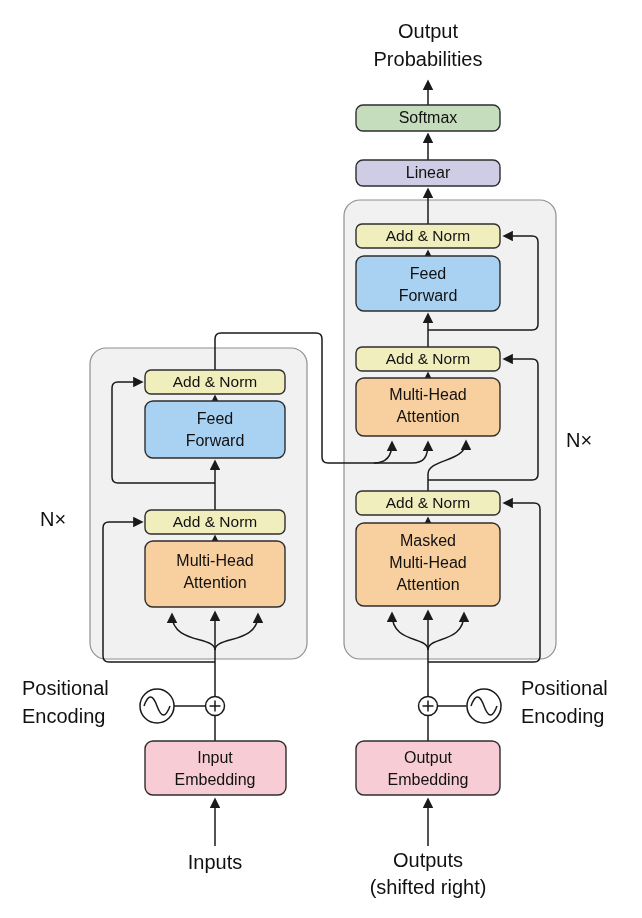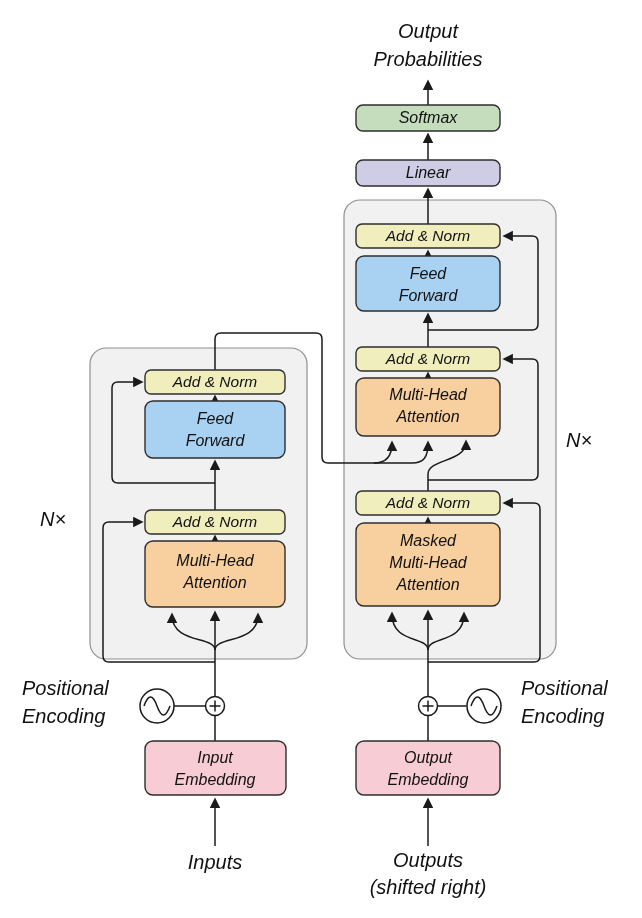--- a/index.html
+++ b/index.html
@@ -6,21 +6,20 @@
     margin: 0;
     padding: 0;
     background: #ffffff;
   }
   .canvas {
     width: 642px;
     height: 918px;
     background: #ffffff;
     position: relative;
     font-family: "Liberation Sans", sans-serif;
-    font-style: italic;
   }
   svg {
     display: block;
   }
   svg text {
     font-family: "Liberation Sans", sans-serif;
     fill: #111111;
   }
   .box-label {
     font-size: 16px;

